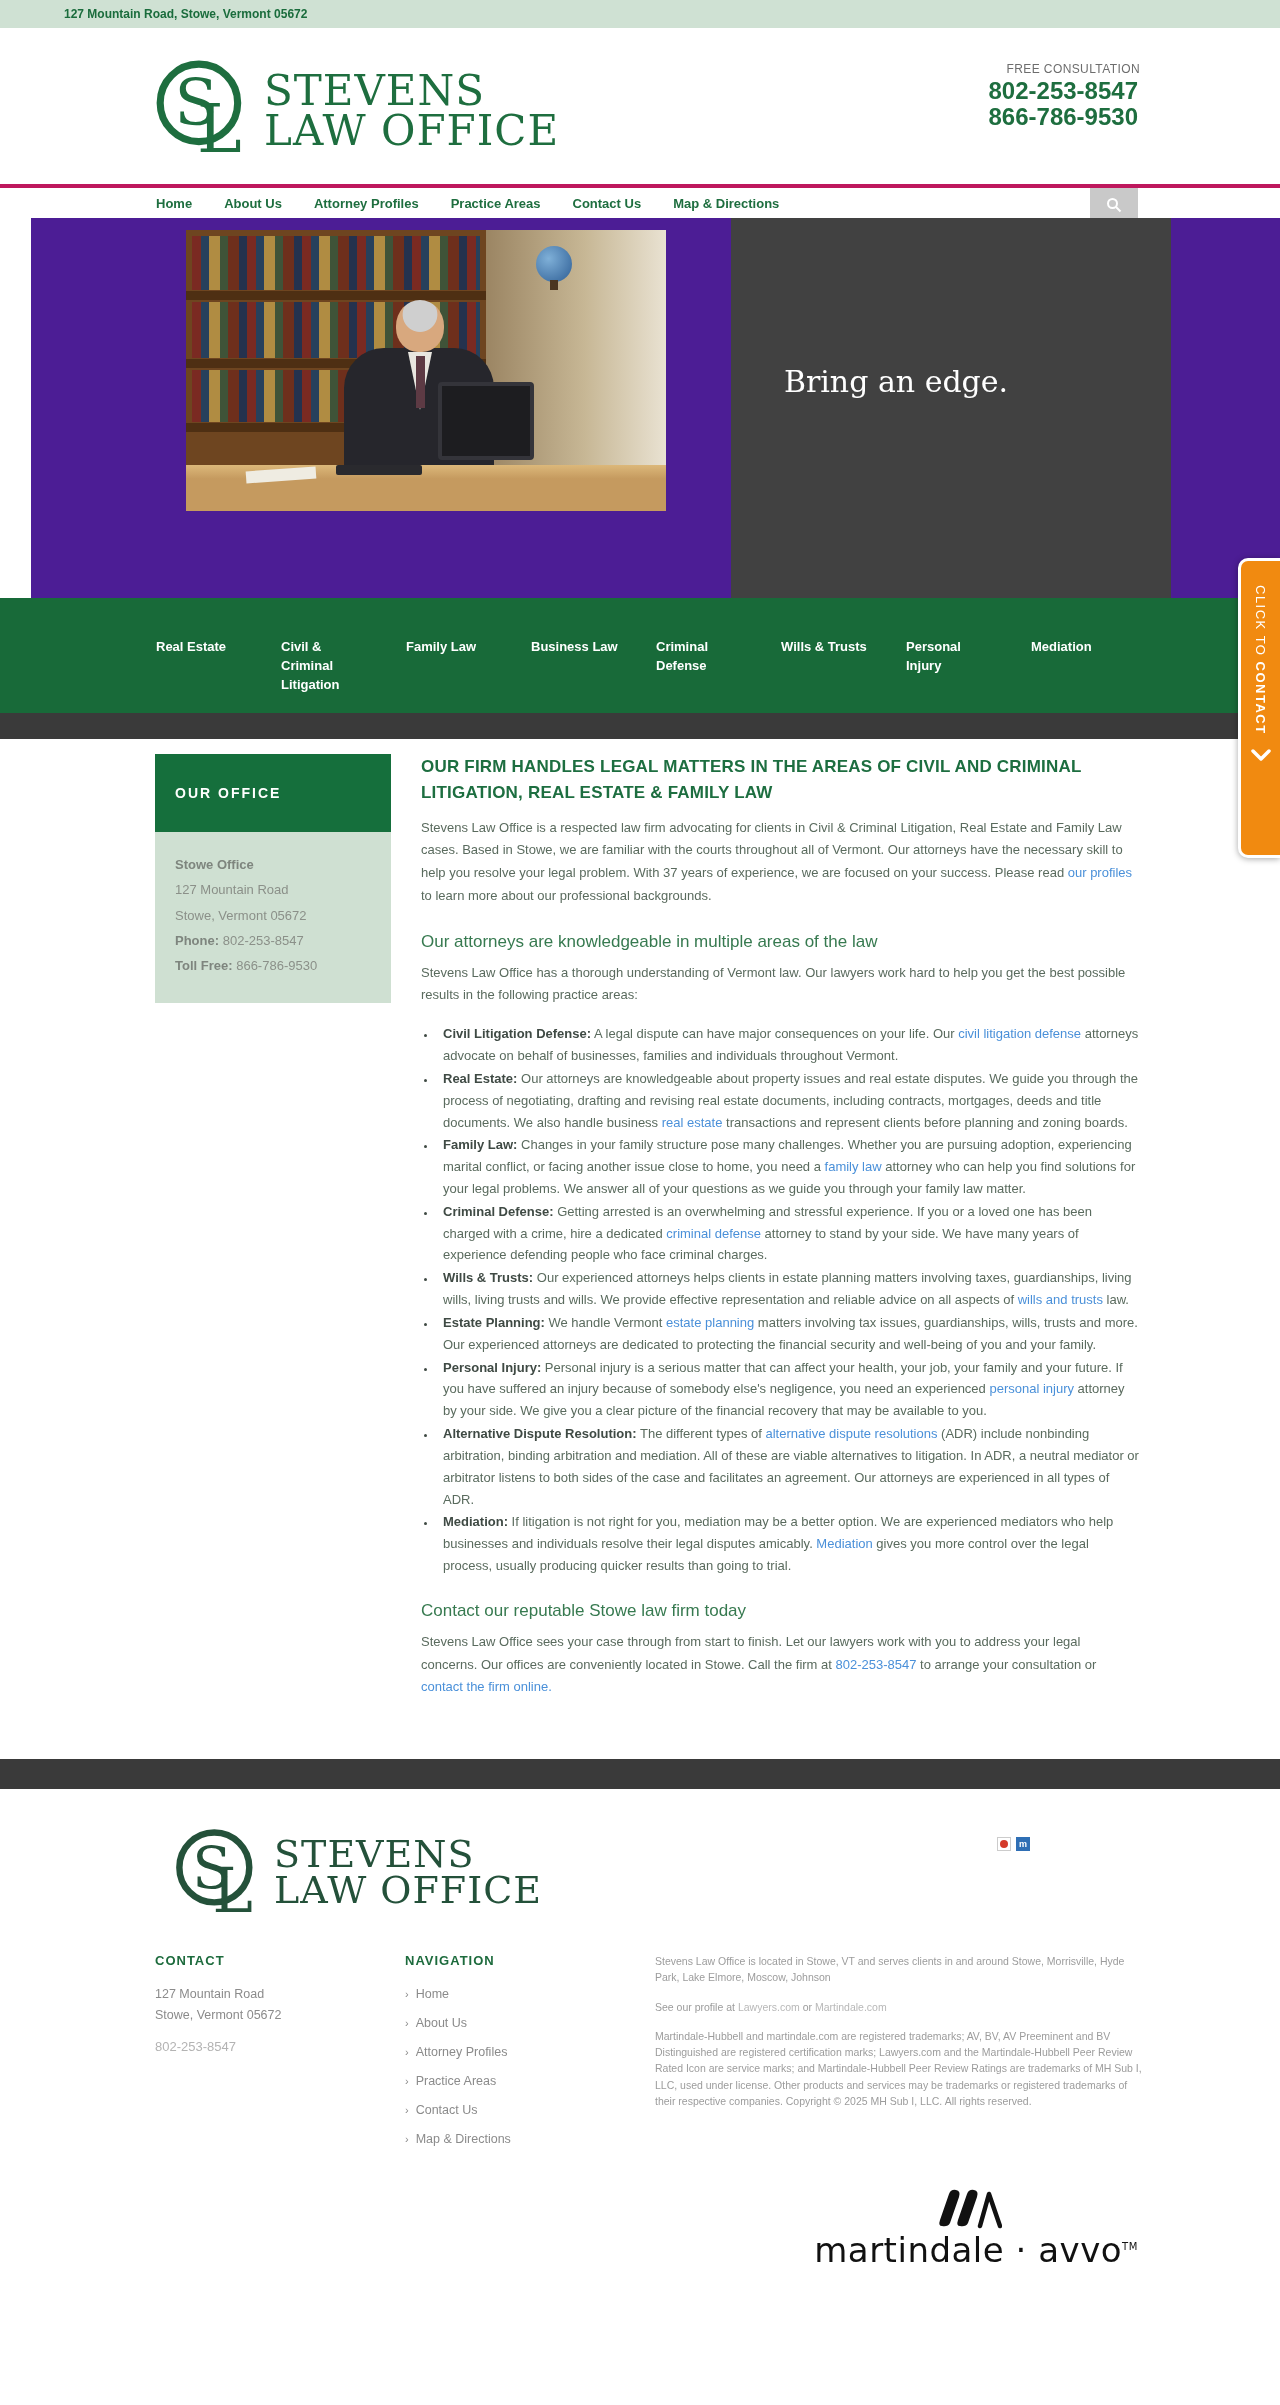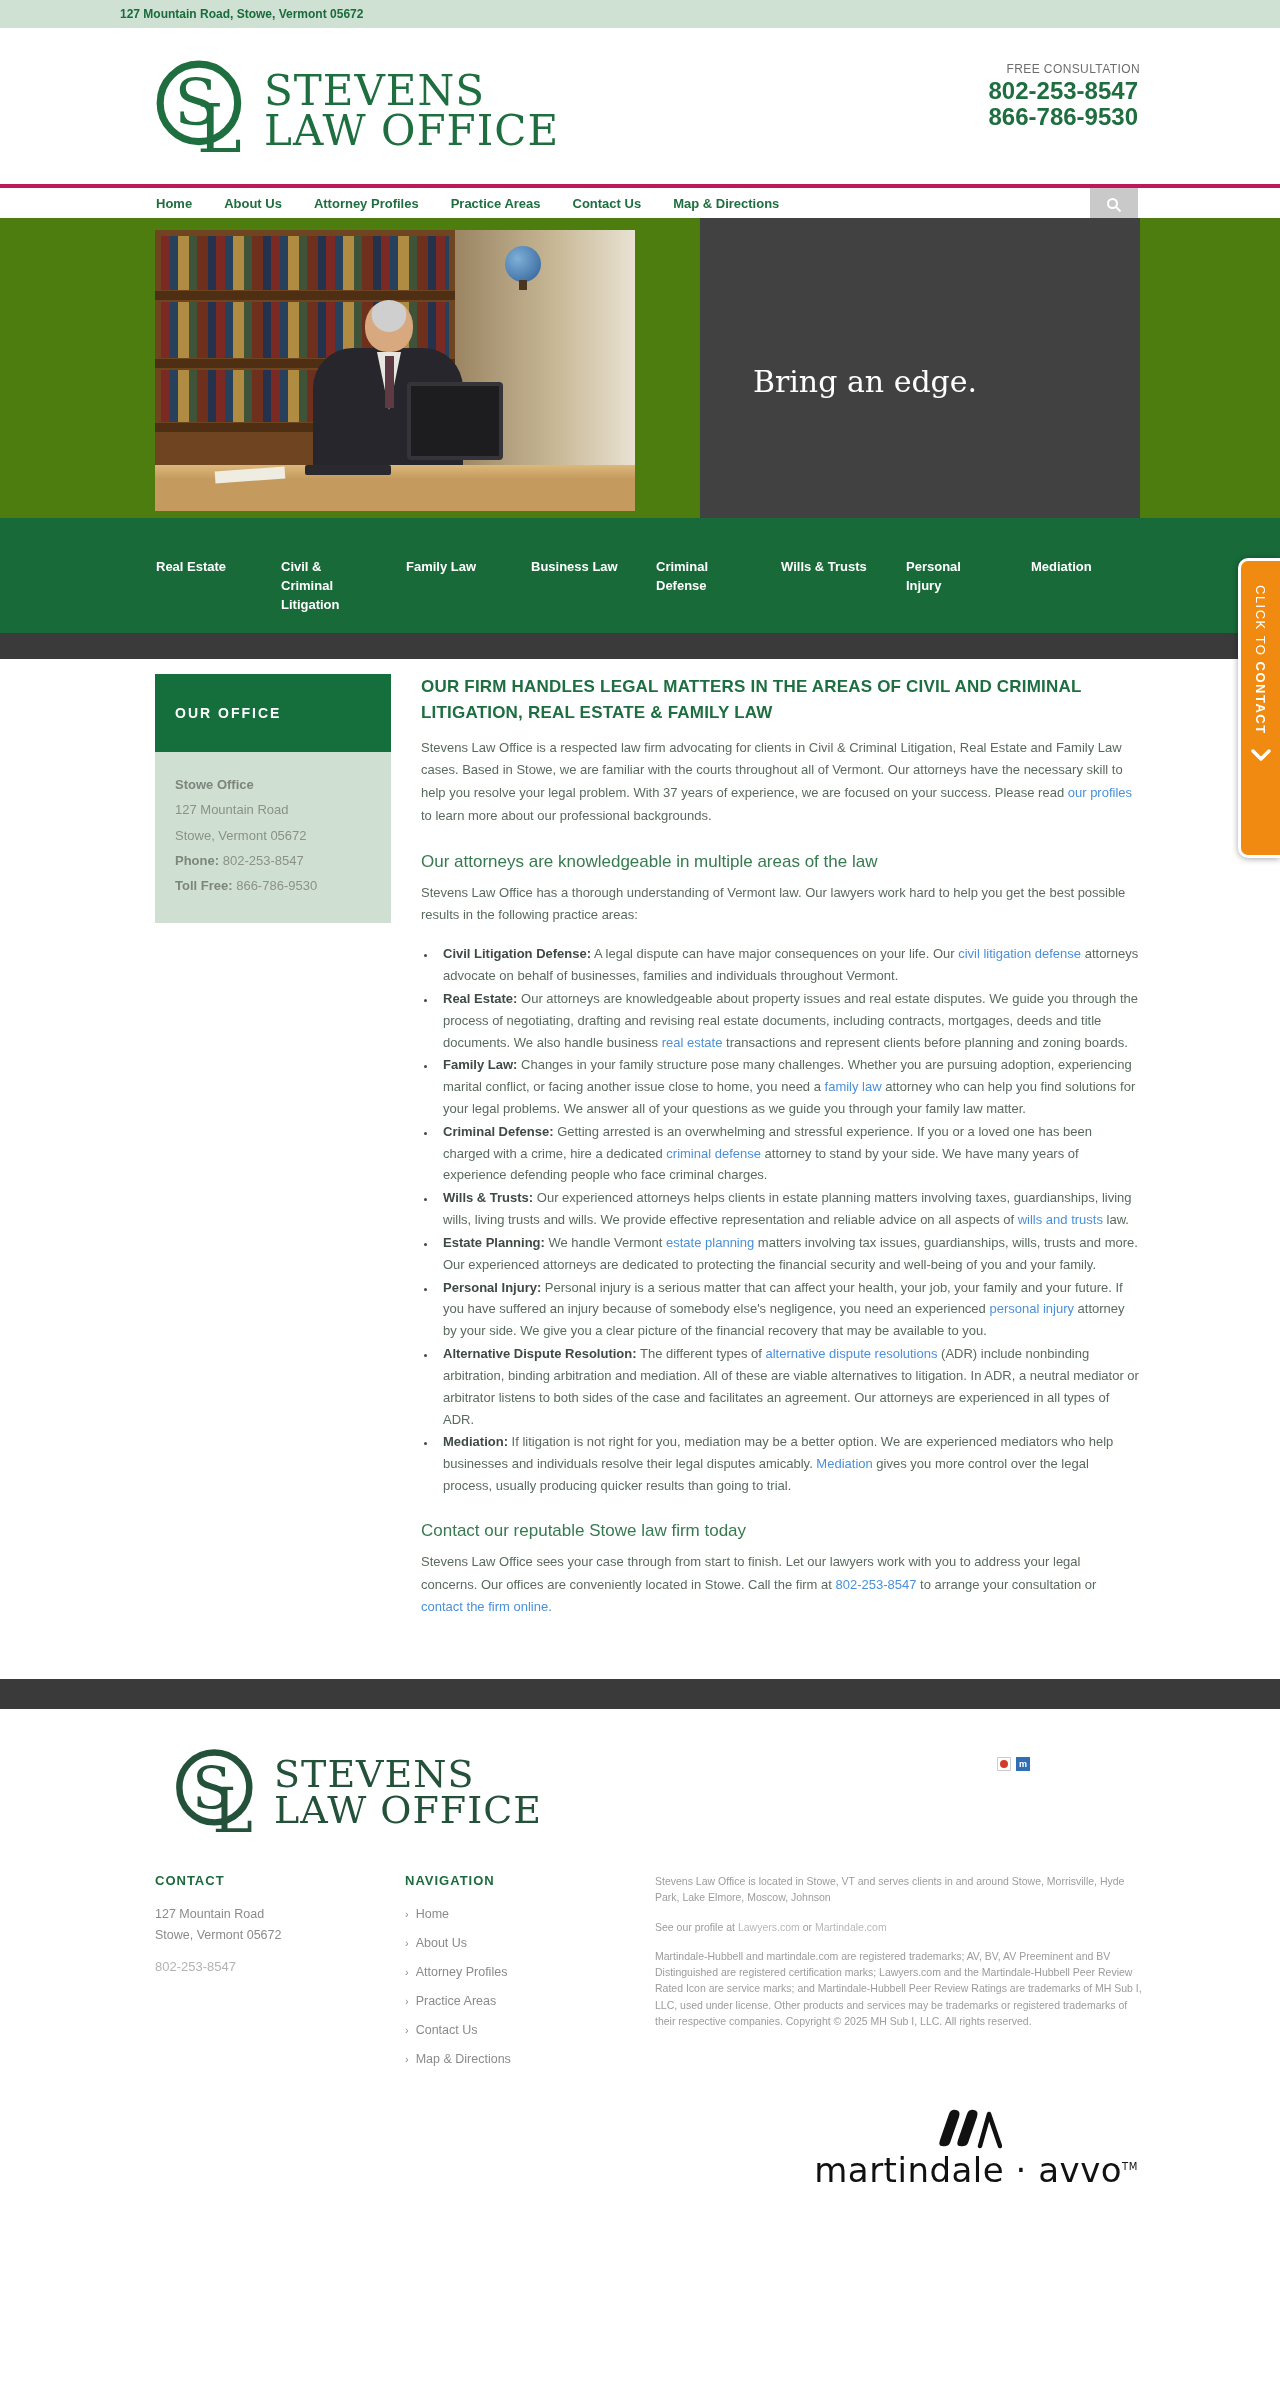--- a/index.html
+++ b/index.html
@@ -1,20 +1,20 @@
 <!DOCTYPE html>
 <html><head>
 <meta charset="utf-8">
 <style>
   * { margin:0; padding:0; box-sizing:border-box; }
   html,body { background:#fff; }
   body { width:1280px; font-family:"Liberation Sans", sans-serif; position:relative; }
 
   
-  .topbar { height:28px; background:#cfe1d3; line-height:28px; padding-left:120px;
+  .topbar { height:28px; background:#cfe1d3; line-height:28px; padding-left:64px;
             font-size:12px; font-weight:bold; color:#1a6c3c; }
 
   
   .header { height:156px; background:#fff; position:relative; }
   .logo { position:absolute; left:152px; top:28px; display:flex; align-items:center; color:#1e6e3f; }
   .logo svg.monogram { width:102px; height:104px; }
   .logo-text { font-family:"DejaVu Serif", serif; font-size:42px; line-height:0.95;
                letter-spacing:1px; margin-left:10px; margin-top:6px; }
   .header-right { position:absolute; right:140px; top:34px; text-align:left; }
   .free-consult { font-size:12px; color:#6d6d6d; letter-spacing:0.4px; margin-left:18px; }
@@ -22,21 +22,21 @@
 
   
   .nav { height:34px; background:#fff; border-top:4px solid #be185d; position:relative;
          display:flex; align-items:center; padding-left:156px; }
   .nav-link { color:#1e6e3f; font-size:13px; font-weight:bold; text-decoration:none;
               margin-right:32px; cursor:pointer; }
   .search-btn { position:absolute; right:142px; top:0; width:48px; height:34px; background:#c9c9c9;
                 border:none; cursor:pointer; display:flex; align-items:center; justify-content:center; }
 
   
-  .hero { height:300px; background:#4d7c0f; position:relative; overflow:hidden; }
+  .hero { height:380px; background:#4c1d95; position:relative; overflow:hidden;margin-left:31px; }
   .hero-band { position:absolute; left:700px; top:0; width:440px; height:100%;
                background:#414141; }
   .tagline { position:absolute; left:700px; top:146px; width:330px; text-align:center;
              color:#fff; font-family:"DejaVu Serif", serif; font-size:30px; }
 
   
   .photo { position:absolute; left:155px; top:12px; width:480px; height:281px;
            background:#6e4520; overflow:hidden; }
   .ph-cabinet { position:absolute; left:300px; top:0; width:180px; height:281px;
                 background:linear-gradient(90deg,#9b8563,#c7b795 55%,#e9e2d2); }

